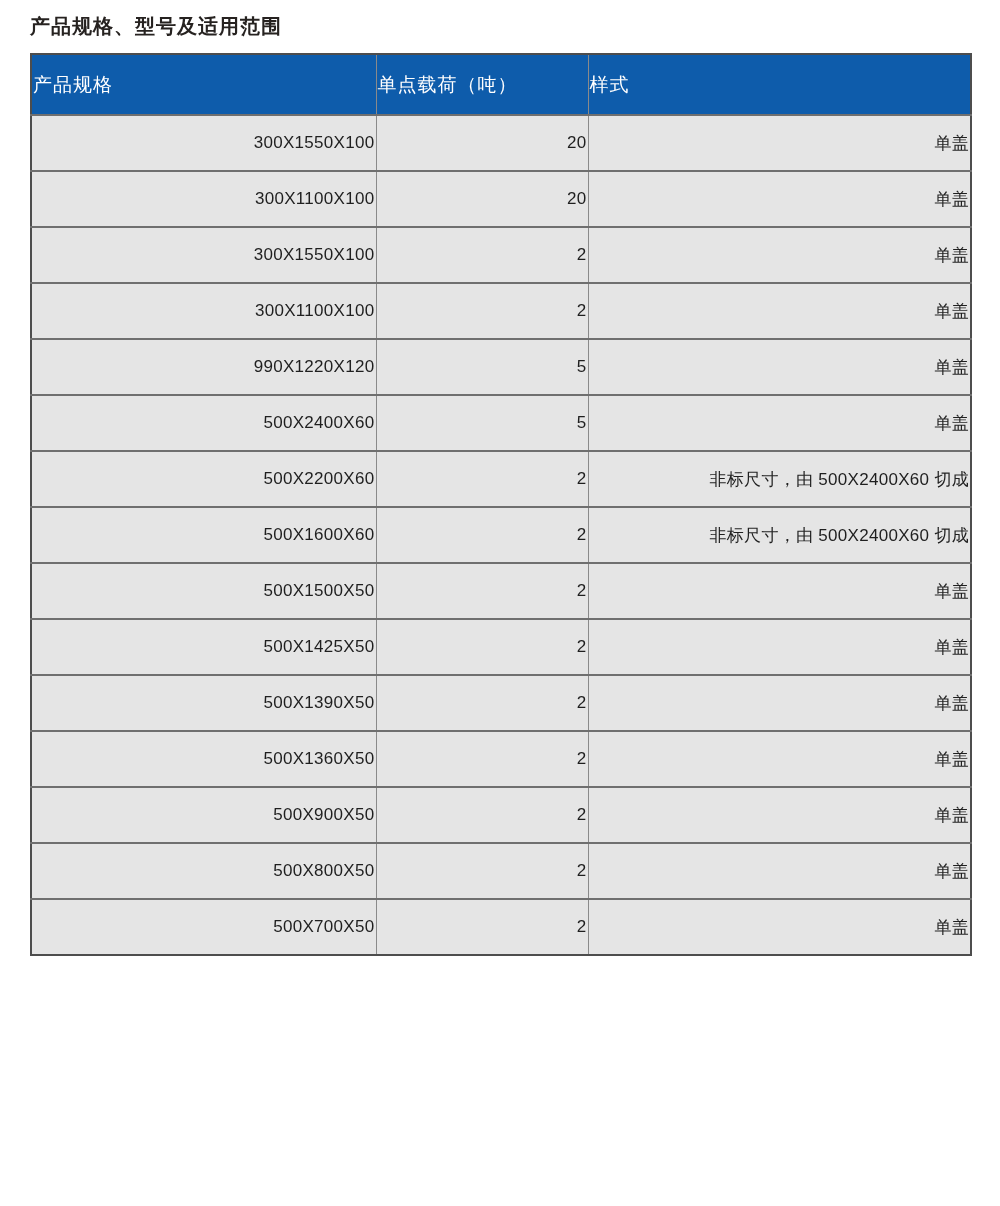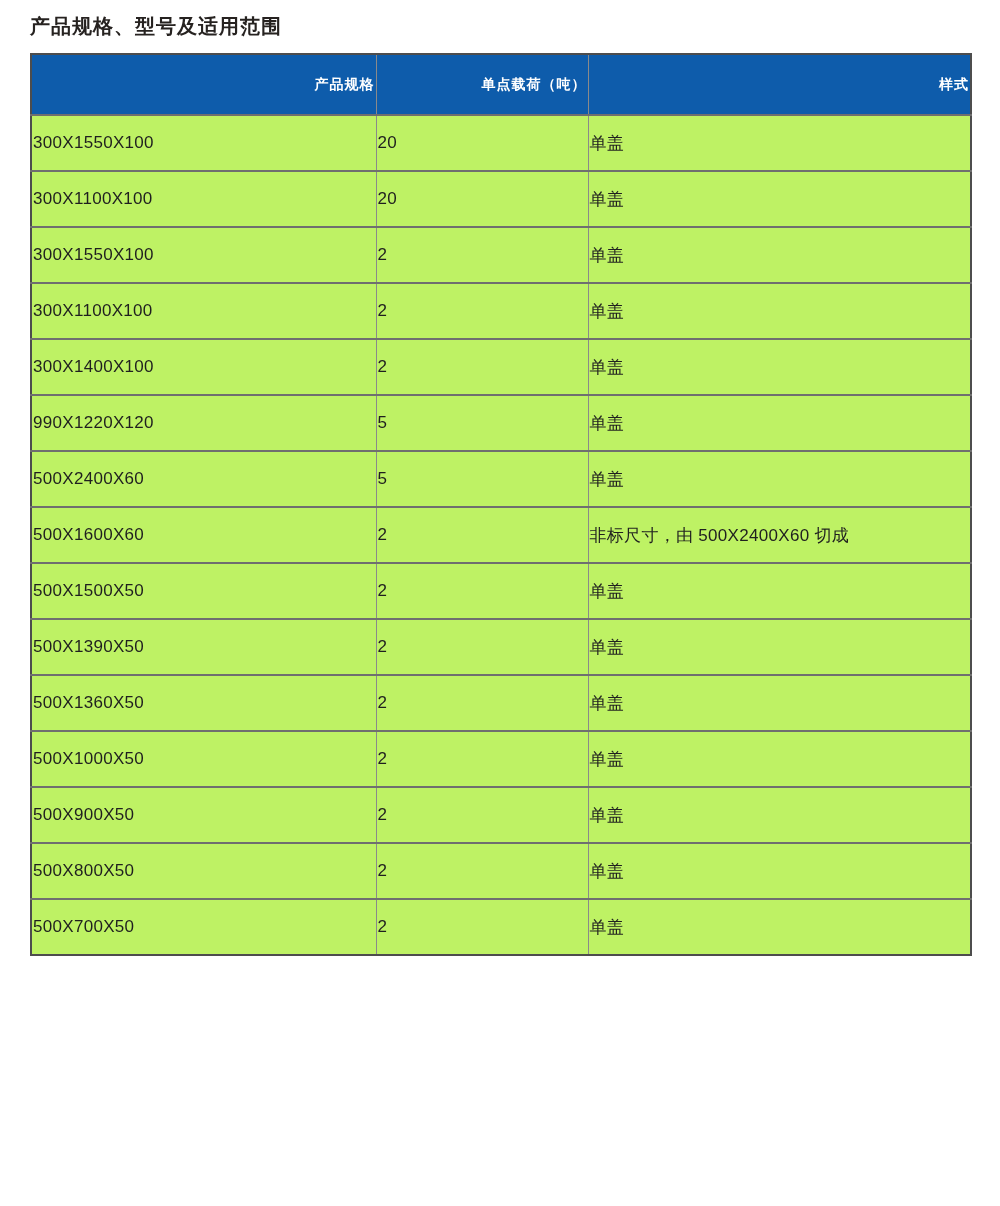--- a/index.html
+++ b/index.html
@@ -25,39 +25,39 @@
   }
   table.spec-table {
     border-collapse: collapse;
     width: 940px;
     table-layout: fixed;
     border: 2px solid var(--border-outer, #4d4d4d);
   }
   table.spec-table th {
     background: var(--header-bg, #0e5cab);
     color: var(--header-text, #ffffff);
-    font-size: 14px;
-    font-weight: bold;
+    font-size: 19px;
+    font-weight: normal;
     height: 57px;
-    text-align: right;
+    text-align: left;
     vertical-align: middle;
     border: 1px solid var(--border-inner, #8a8a8a);
     border-top: 2px solid var(--border-outer, #4d4d4d);
     letter-spacing: 1px;
   }
   table.spec-table td {
     height: 52px;
-    text-align: left;
+    text-align: right;
     vertical-align: middle;
     font-size: 17px;
     color: var(--cell-text, #1f1f1f);
     border-left: 1px solid var(--border-inner, #8a8a8a);
     border-right: 1px solid var(--border-inner, #8a8a8a);
     border-top: 2px solid var(--border-row, #6f6f6f);
-    background: #bef264;
+    background: #e5e5e5;
     letter-spacing: 0.3px;
   }
 </style>
 </head>
 <body>
 
 <div class="page">
   <h2 class="page-title">产品规格、型号及适用范围</h2>
 
   <table class="spec-table">
@@ -88,56 +88,56 @@
           <td>300X1550X100</td>
           <td>2</td>
           <td>单盖</td>
         </tr>
         <tr>
           <td>300X1100X100</td>
           <td>2</td>
           <td>单盖</td>
         </tr>
         <tr>
-          <td>300X1400X100</td>
-          <td>2</td>
-          <td>单盖</td>
-        </tr>
-        <tr>
           <td>990X1220X120</td>
           <td>5</td>
           <td>单盖</td>
         </tr>
         <tr>
           <td>500X2400X60</td>
           <td>5</td>
           <td>单盖</td>
+        </tr>
+        <tr>
+          <td>500X2200X60</td>
+          <td>2</td>
+          <td>非标尺寸，由 500X2400X60 切成</td>
         </tr>
         <tr>
           <td>500X1600X60</td>
           <td>2</td>
           <td>非标尺寸，由 500X2400X60 切成</td>
         </tr>
         <tr>
           <td>500X1500X50</td>
           <td>2</td>
           <td>单盖</td>
         </tr>
         <tr>
+          <td>500X1425X50</td>
+          <td>2</td>
+          <td>单盖</td>
+        </tr>
+        <tr>
           <td>500X1390X50</td>
           <td>2</td>
           <td>单盖</td>
         </tr>
         <tr>
           <td>500X1360X50</td>
-          <td>2</td>
-          <td>单盖</td>
-        </tr>
-        <tr>
-          <td>500X1000X50</td>
           <td>2</td>
           <td>单盖</td>
         </tr>
         <tr>
           <td>500X900X50</td>
           <td>2</td>
           <td>单盖</td>
         </tr>
         <tr>
           <td>500X800X50</td>

